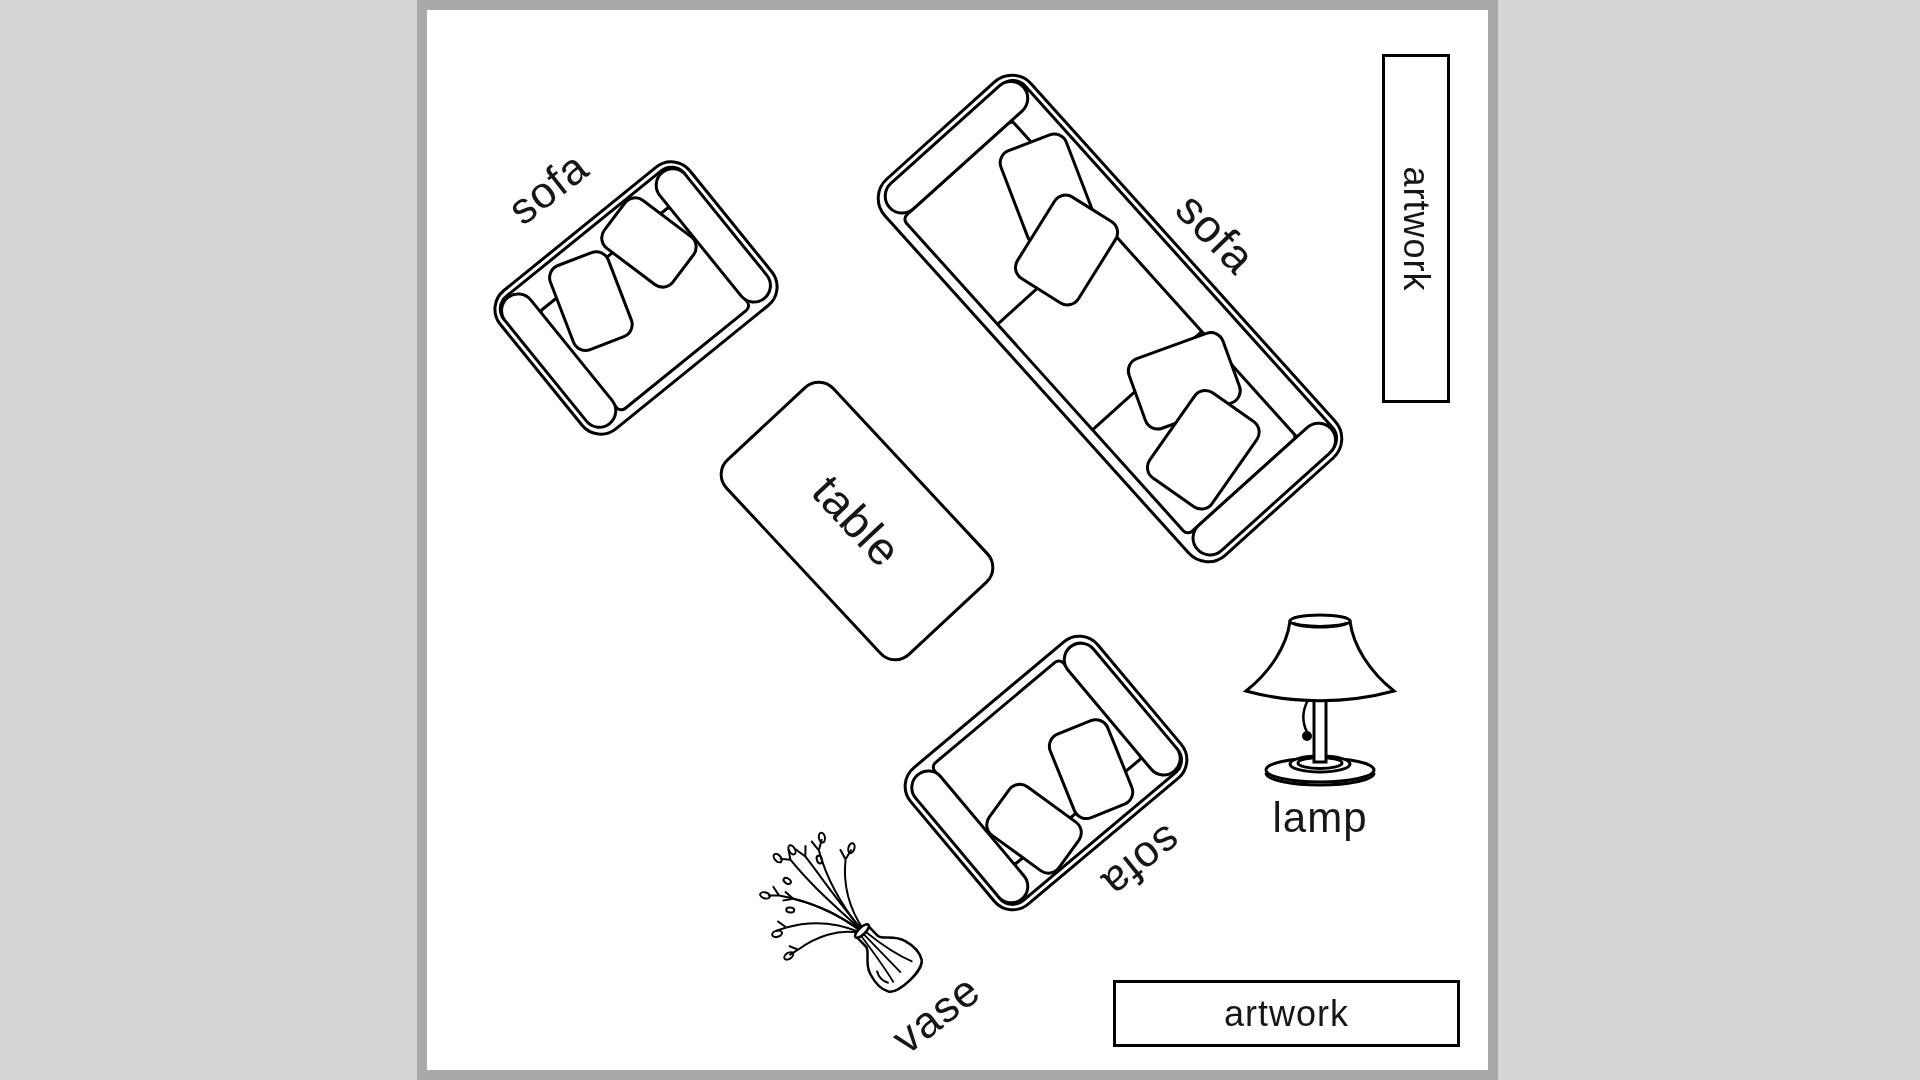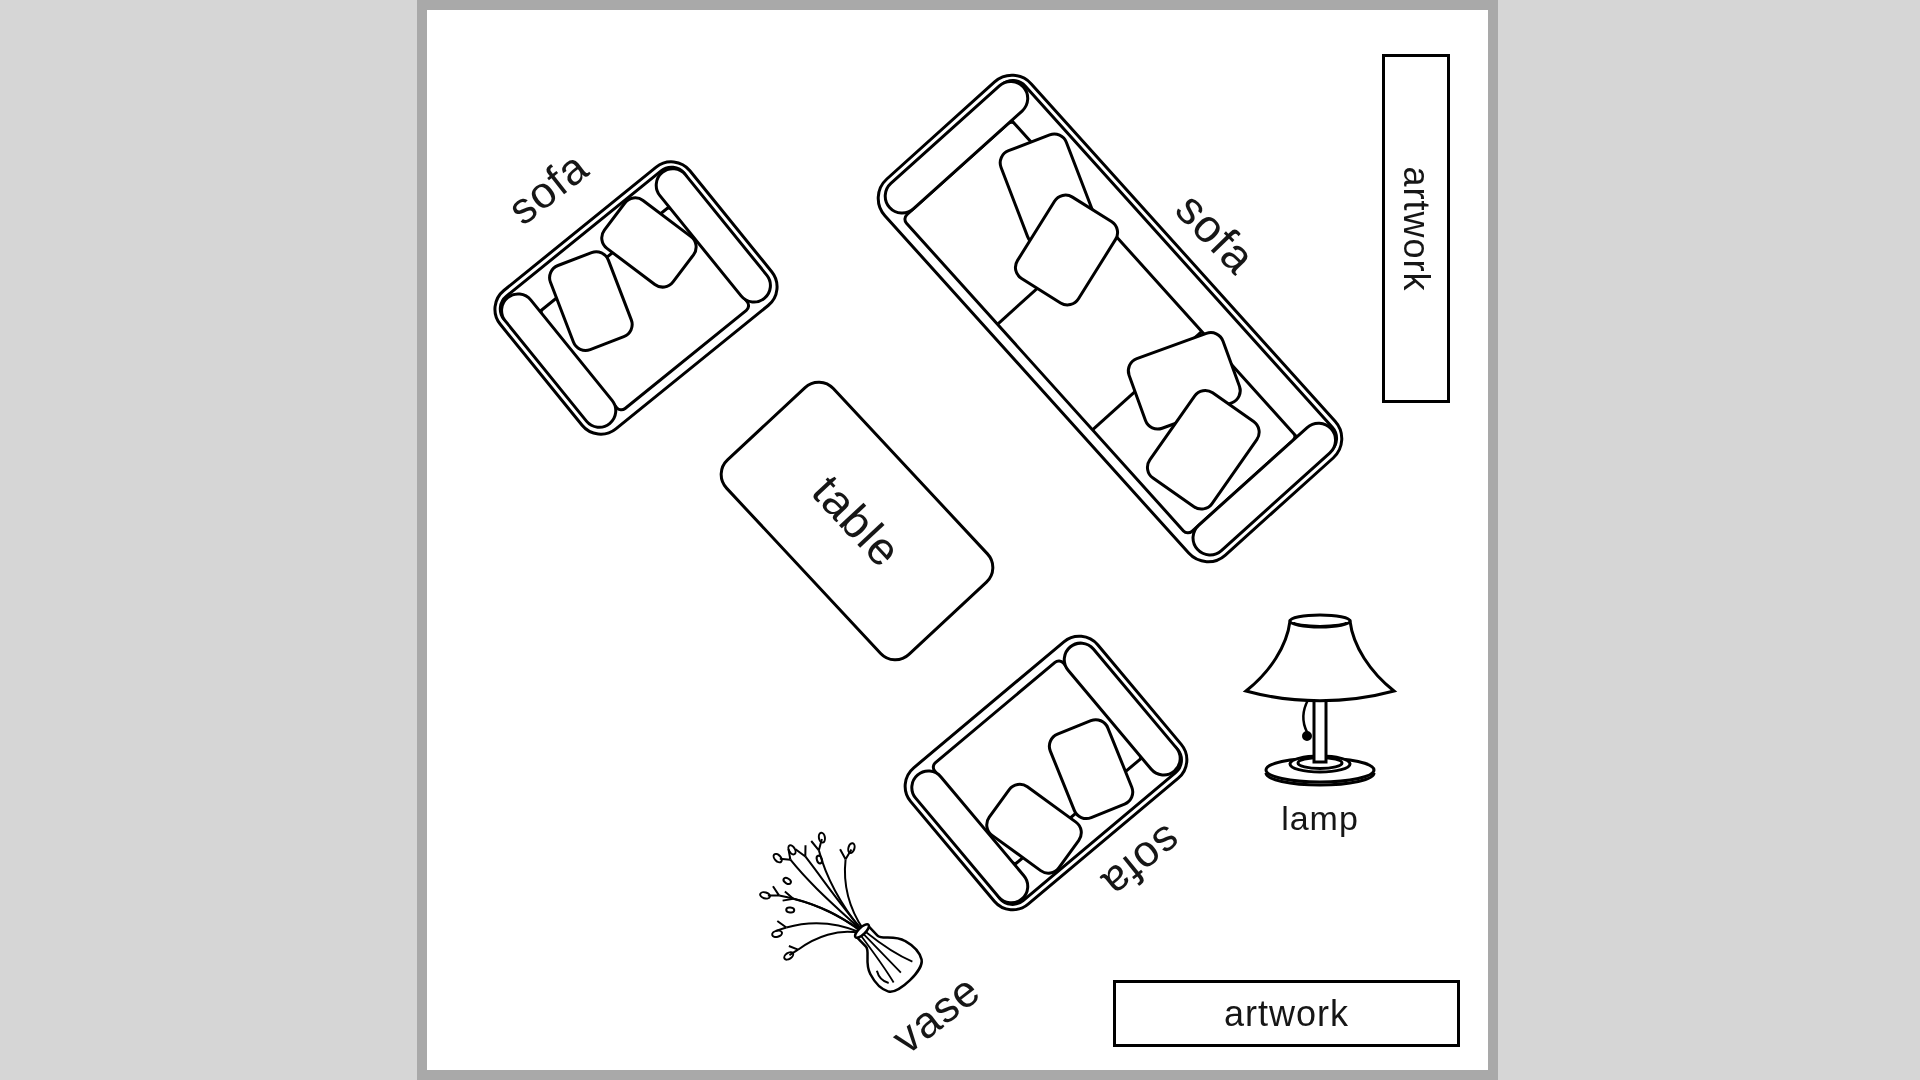--- a/index.html
+++ b/index.html
@@ -88,21 +88,21 @@
       <ellipse cx="78" cy="154" rx="30" ry="8"></ellipse>
       <ellipse cx="78" cy="153" rx="22" ry="5.5"></ellipse>
       <rect x="72" y="86" width="12" height="66"></rect>
       <path d="M66 90 c-7 13 -5 24 -1 32" fill="none" stroke-width="2.5"></path>
       <circle cx="65" cy="126" r="3.5" fill="#000"></circle>
       <path d="M48 11 C45 36 28 62 4 81 C52 94 104 94 152 81 C128 62 111 36 108 11 Z"></path>
       <ellipse cx="78" cy="11" rx="30" ry="6"></ellipse>
       <path d="M52 12 A26 4 0 0 0 104 12" fill="none" stroke-width="2"></path>
     </g>
   </svg>
-  <div class="lbl" style="left:893px;top:808px;font-size:34px;transform:translate(-50%,-50%);">lamp</div>
+  <div class="lbl" style="left:893px;top:808px;font-size:42px;transform:translate(-50%,-50%);">lamp</div>
 
   <svg class="item" style="left:338px;top:778px;" width="170" height="227">
     <g transform="rotate(-44 97 143)">
       <g fill="none" stroke="#000" stroke-width="2">
         <path d="M97 143 C90 110 80 85 62 60"></path>
         <path d="M97 143 C95 105 92 75 95 42"></path>
         <path d="M97 143 C100 110 108 80 122 55"></path>
         <path d="M95 143 C85 120 68 100 45 88"></path>
         <path d="M99 143 C104 115 117 95 135 80"></path>
         <path d="M96 143 C92 115 84 95 70 72"></path>

